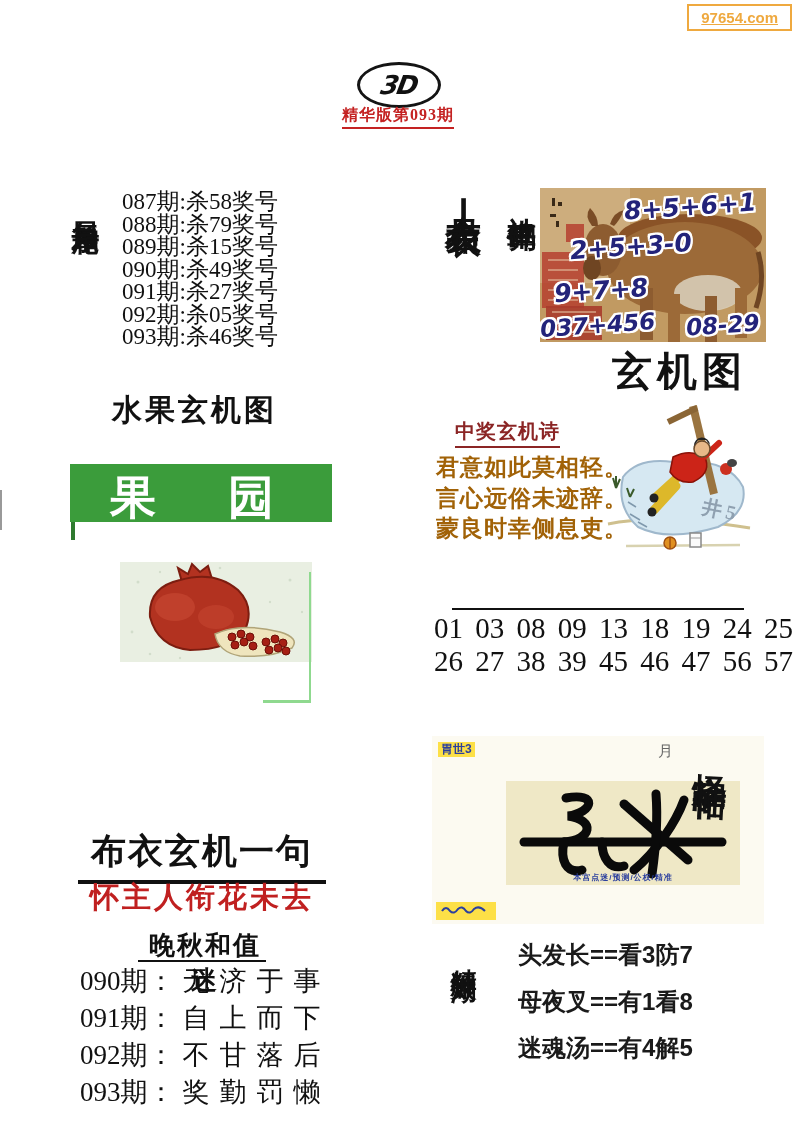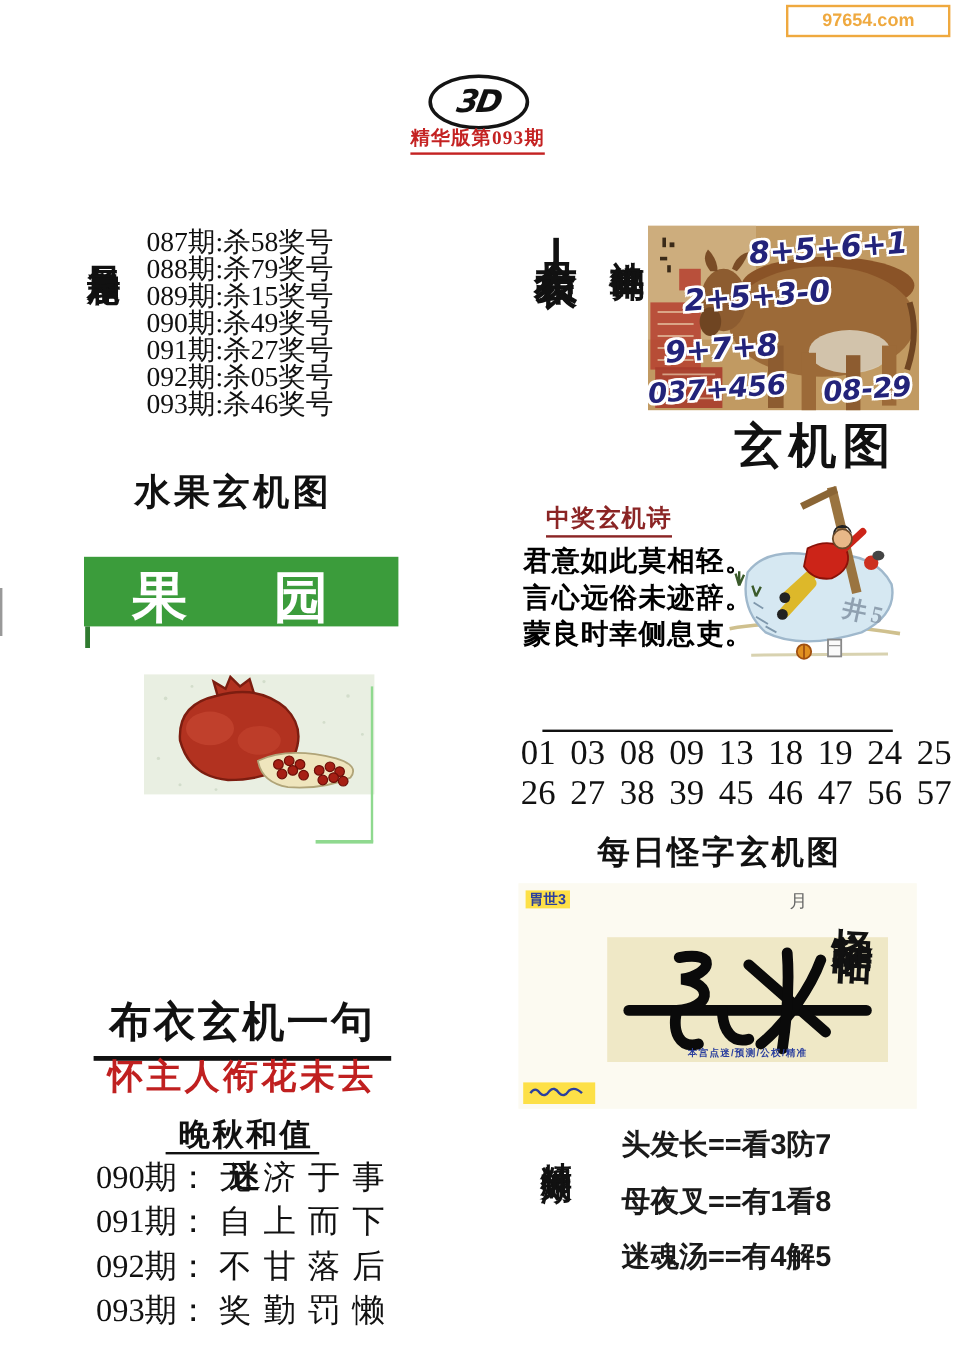--- a/index.html
+++ b/index.html
@@ -8,21 +8,21 @@
   .abs{position:absolute;}
   .vert{writing-mode:vertical-rl;text-orientation:upright;}
 
   
   .logo{left:357px;top:62px;width:78px;height:40px;border:3px solid #141414;border-radius:50%;
         display:flex;align-items:center;justify-content:center;}
   .logo-text{font:italic 800 26px "DejaVu Sans",sans-serif;transform:skewX(-10deg);letter-spacing:-2px;}
   .edition{left:50%;top:105px;transform:translateX(-50%);color:#c42222;font-weight:bold;font-size:16px;
            border-bottom:2px solid #c42222;padding-bottom:1px;letter-spacing:1px;white-space:nowrap;}
   .site-badge{right:4px;top:4px;border:2px solid #efa93f;color:#efa93f;background:#fff;
-              font:600 15px "Liberation Sans",sans-serif;padding:3px 28px;}
+              font:600 15px "Liberation Sans",sans-serif;padding:3px 12px;text-decoration:underline;}
 
   
   .kill-title{left:66px;top:198px;font-size:28px;font-weight:600;letter-spacing:2px;height:160px;}
   .kill-list{left:122px;top:191px;font-size:23px;line-height:22.5px;white-space:nowrap;}
   .fruit-title{left:112px;top:390px;font:bold 30px "Liberation Sans",sans-serif;letter-spacing:3px;}
   .banner{left:70px;top:464px;width:262px;height:58px;background:#3b9c3b;}
   .banner-char{position:absolute;top:3px;color:#fff;font-size:46px;font-weight:bold;
                font-family:"Liberation Serif",serif;}
   .banner-tick{left:71px;top:522px;width:4px;height:18px;background:#2f7a2f;}
   .fruit-img{left:120px;top:562px;width:192px;height:100px;background:#e9efe2;}
@@ -43,21 +43,21 @@
   
   .member-title{left:438px;top:188px;font-size:36px;font-weight:600;letter-spacing:1px;}
   .shenniu-title{left:502px;top:194px;font-size:29px;font-weight:600;letter-spacing:2px;}
   .ox{left:540px;top:188px;width:226px;height:154px;}
   .ox-f{position:absolute;font:italic 700 25px "DejaVu Sans",sans-serif;color:#23237a;transform:rotate(-4deg);
         text-shadow:-2px -2px 0 #fff,2px -2px 0 #fff,-2px 2px 0 #fff,2px 2px 0 #fff,
                     -2px 0 0 #fff,2px 0 0 #fff,0 -2px 0 #fff,0 2px 0 #fff;white-space:nowrap;}
   .xuanjitu{left:612px;top:344px;font-size:40px;font-weight:bold;letter-spacing:5px;}
   .poem-title{left:455px;top:418px;color:#8b2525;font-weight:bold;font-size:20px;
               border-bottom:2px solid #8b2525;padding-bottom:1px;letter-spacing:1px;}
-  .poem-lines{left:436px;top:453px;font-size:23px;font-weight:bold;line-height:30.5px;letter-spacing:1px;color:#000000;}
+  .poem-lines{left:436px;top:453px;font-size:23px;font-weight:bold;line-height:30.5px;letter-spacing:1px;color:#a16207;}
   .cartoon{left:598px;top:402px;width:165px;height:155px;}
   .rock-label{position:absolute;left:104px;top:95px;color:#8fa0b0;font:bold 20px "Liberation Serif",serif;
               transform:rotate(12deg);letter-spacing:4px;}
   .twocodes-title{left:540px;top:576px;font-size:27px;font-weight:bold;letter-spacing:3px;}
   .twocodes-line{left:452px;top:608px;width:292px;height:2px;background:#111;}
   .codes-row{left:434px;width:332px;text-align:center;font-size:29px;font-weight:500;word-spacing:5px;white-space:nowrap;}
   .strange-title{left:498px;top:692px;font-size:27px;font-weight:600;letter-spacing:2px;}
   .strange-block{left:432px;top:736px;width:332px;height:188px;background:#fcfaf1;}
   .note-chip{position:absolute;background:#fde047;color:#2b3f9e;font:bold 12px "Liberation Sans",sans-serif;
              padding:1px 3px;line-height:13px;}
@@ -227,21 +227,20 @@
       <rect x="92" y="131" width="11" height="14" fill="#fafafa" stroke="#888" stroke-width="1.5"></rect>
       <line x1="92" y1="136" x2="103" y2="136" stroke="#999" stroke-width="1"></line>
     </svg>
     <div class="rock-label">井5</div>
   </div>
 
   <div class="abs twocodes-line"></div>
   <div class="abs codes-row" style="top:612px;">01 03 08 09 13 18 19 24 25</div>
   <div class="abs codes-row" style="top:645px;">26 27 38 39 45 46 47 56 57</div>
 
-  <div class="abs strange-title">每日怪字玄机图</div>
   <div class="abs strange-block">
     <div class="note-chip" style="left:6px;top:6px;">胃世3</div>
     <div class="moon-note">月</div>
     <div class="cream-panel">
       <svg width="234" height="104" viewBox="0 0 234 102">
         <g stroke="#0a0a0a" stroke-width="9" stroke-linecap="round" fill="none">
           <path d="M18,60 L216,60"></path>
           <path d="M60,16 C92,10 88,30 62,34 C90,38 86,58 58,60"></path>
           <path d="M58,60 C54,78 60,92 76,88"></path>
           <path d="M118,22 L182,78"></path>

